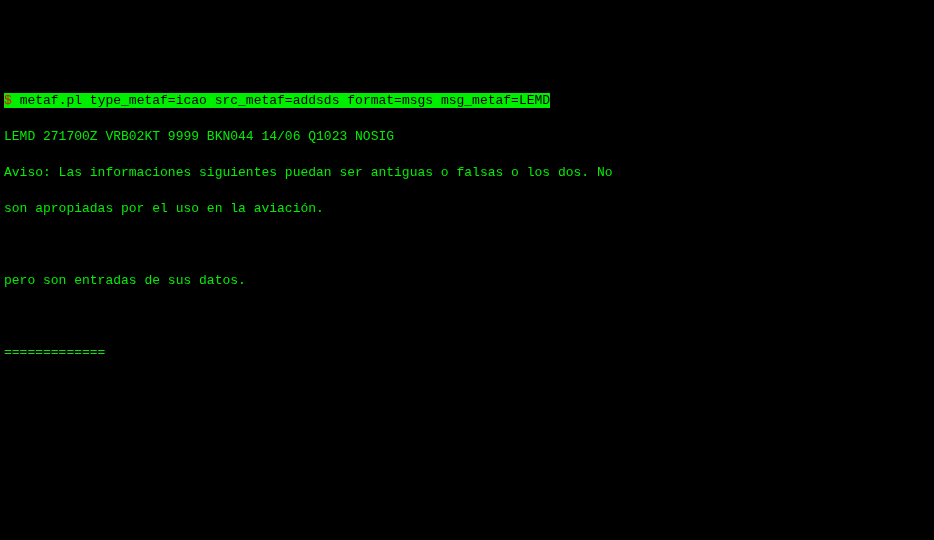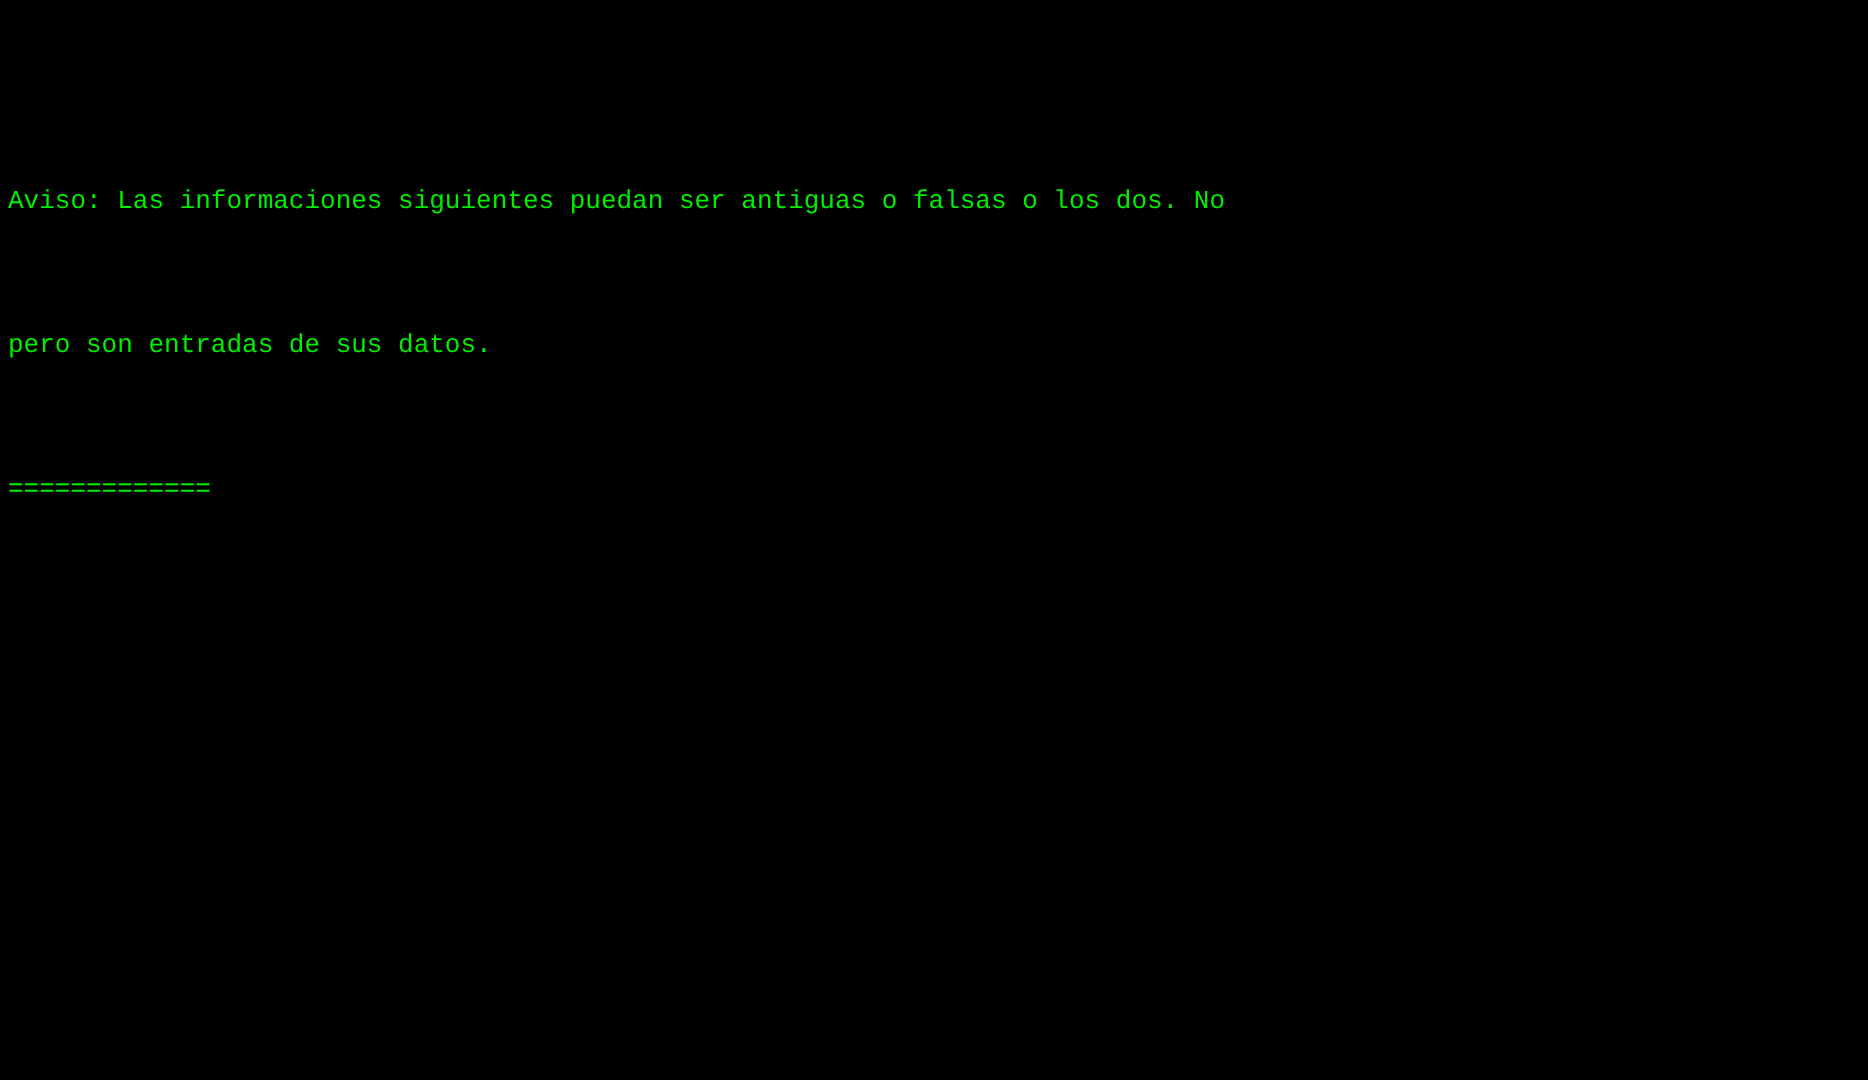--- a/index.html
+++ b/index.html
@@ -26,21 +26,24 @@
       color: #000;
     }
     .line { display: block; }
   </style>
 </head>
 <body>
 
 
 
 <div class="terminal">
+<span class="line"><span class="cmd-highlight"><span class="prompt-dollar">$</span><span> </span><span>metaf.pl type_metaf=icao src_metaf=addsds format=msgs msg_metaf=LEMD</span></span></span>
+<span class="line">LEMD 271700Z VRB02KT 9999 BKN044 14/06 Q1023 NOSIG</span>
 <span class="line">Aviso: Las informaciones siguientes puedan ser antiguas o falsas o los dos. No</span>
+<span class="line">son apropiadas por el uso en la aviación.</span>
 <span class="line"> </span>
 <span class="line">pero son entradas de sus datos.</span>
 <span class="line"> </span>
 <span class="line">=============</span>
 
 
 
 
 
 

